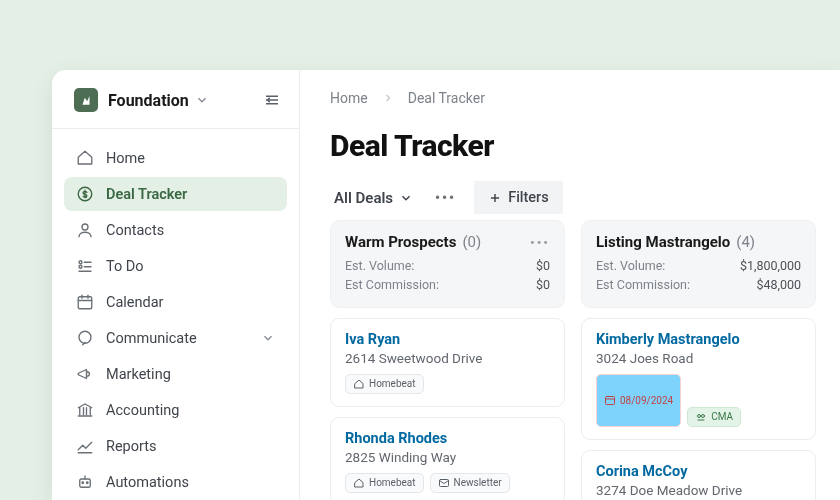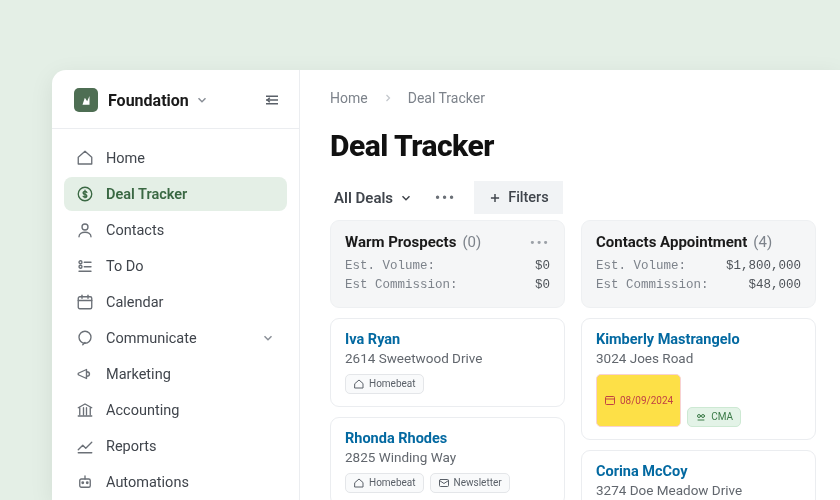--- a/index.html
+++ b/index.html
@@ -199,21 +199,20 @@
   letter-spacing: 2px;
   cursor: pointer;
   font-size: 13px;
 }
 .col-stat {
   display: flex;
   justify-content: space-between;
   font-size: 12.5px;
   color: #7d838b;
   line-height: 1.5;
-  font-family: Liberation Mono, monospace;
 }
 .col-stat-val { color: #4d5258; }
 .card {
   background: #fff;
   border: 1px solid #ebedf0;
   border-radius: 9px;
   padding: 12px 14px;
   margin-bottom: 10px;
 }
 .card-name {
@@ -233,21 +232,21 @@
   align-items: center;
   gap: 4px;
   font-size: 10px;
   padding: 3px 7px;
   border-radius: 5px;
   border: 1px solid #e4e6e9;
   background: #f9fafb;
   color: #5a6068;
 }
 .tag-red {
-  background: #fde047;
+  background: #7dd3fc;
   border-color: #f8d2d2;
   color: #c14343;
 }
 .tag-green {
   background: #e3f3e7;
   border-color: #cde9d3;
   color: #3a7a47;
   margin-top: 33px;
 }
 .tag-icon { display: flex; }
@@ -464,21 +463,21 @@
                       <polyline points="3 7 12 13 21 7"></polyline>
                     </svg>
                   </span>Newsletter</span>
               </div>
       </div>
 
   </div>
           <div class="col">
     <div class="col-header">
       <div class="col-title-row">
-        <span class="col-title">Contacts Appointment</span>
+        <span class="col-title">Listing Mastrangelo</span>
         <span class="col-count">(4)</span>
 
       </div>
       <div class="col-stat">
                 <span>Est. Volume:</span>
                 <span class="col-stat-val">$1,800,000</span>
               </div>
       <div class="col-stat">
                 <span>Est Commission:</span>
                 <span class="col-stat-val">$48,000</span>

